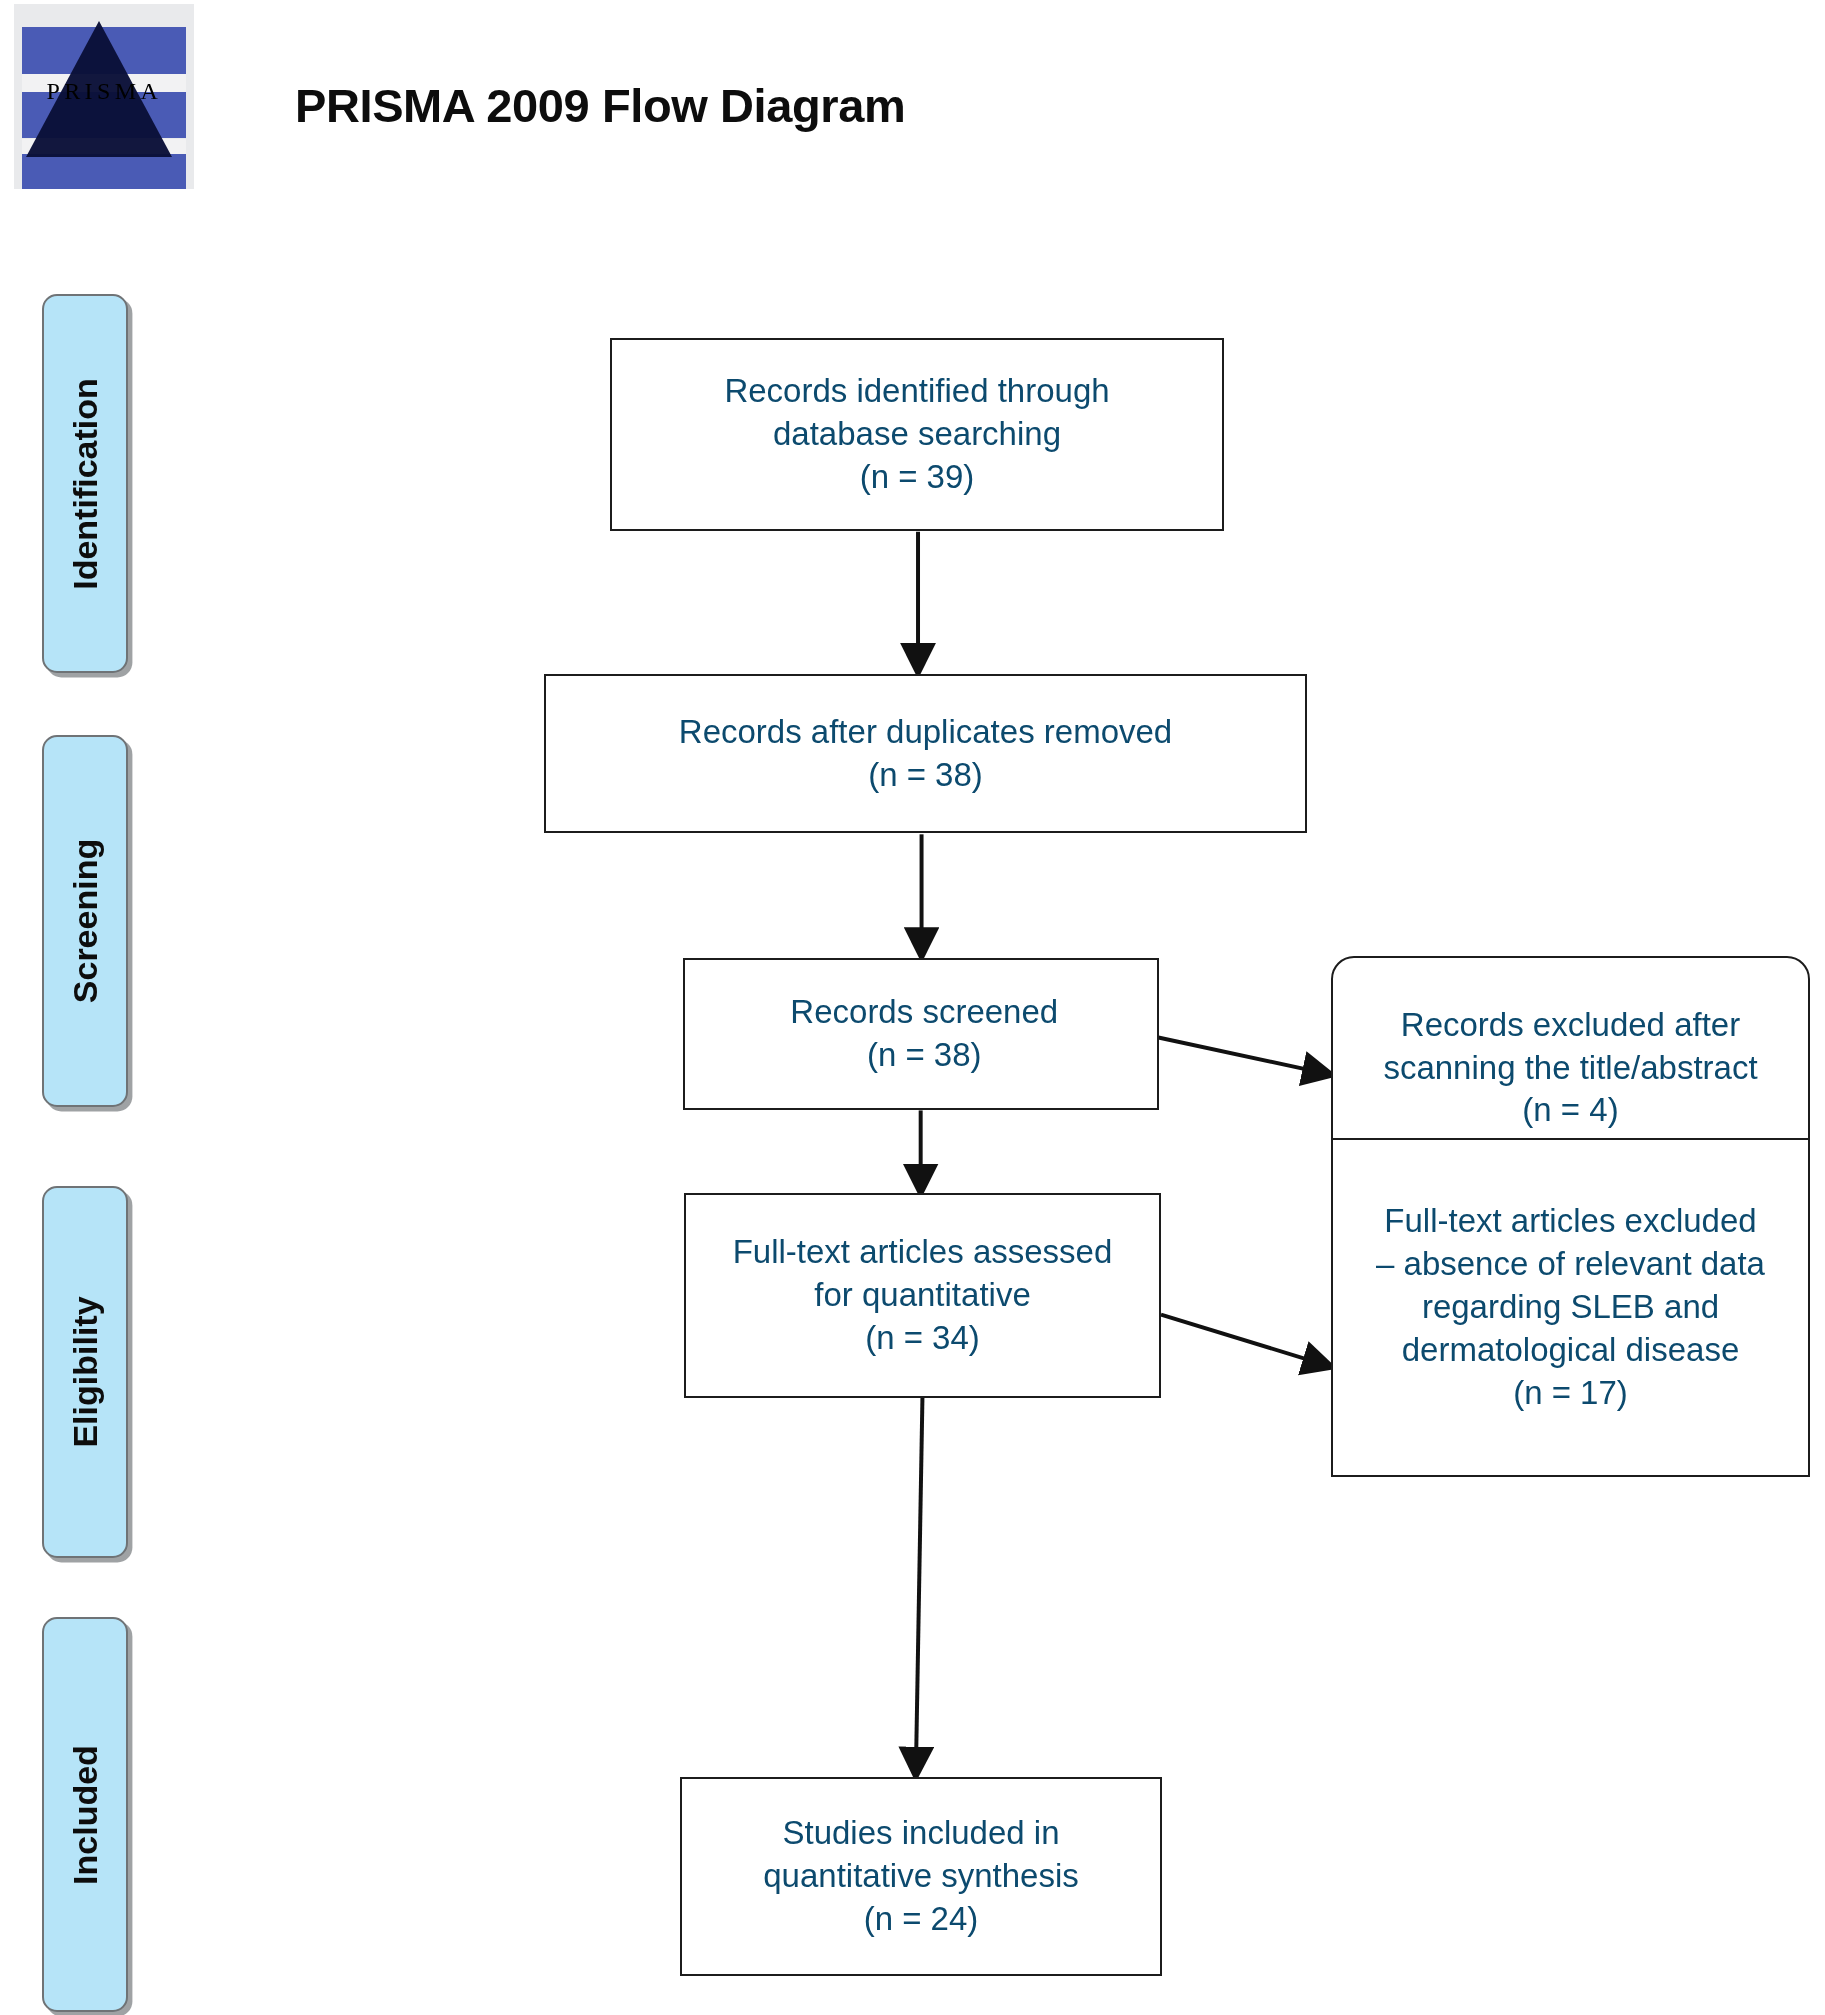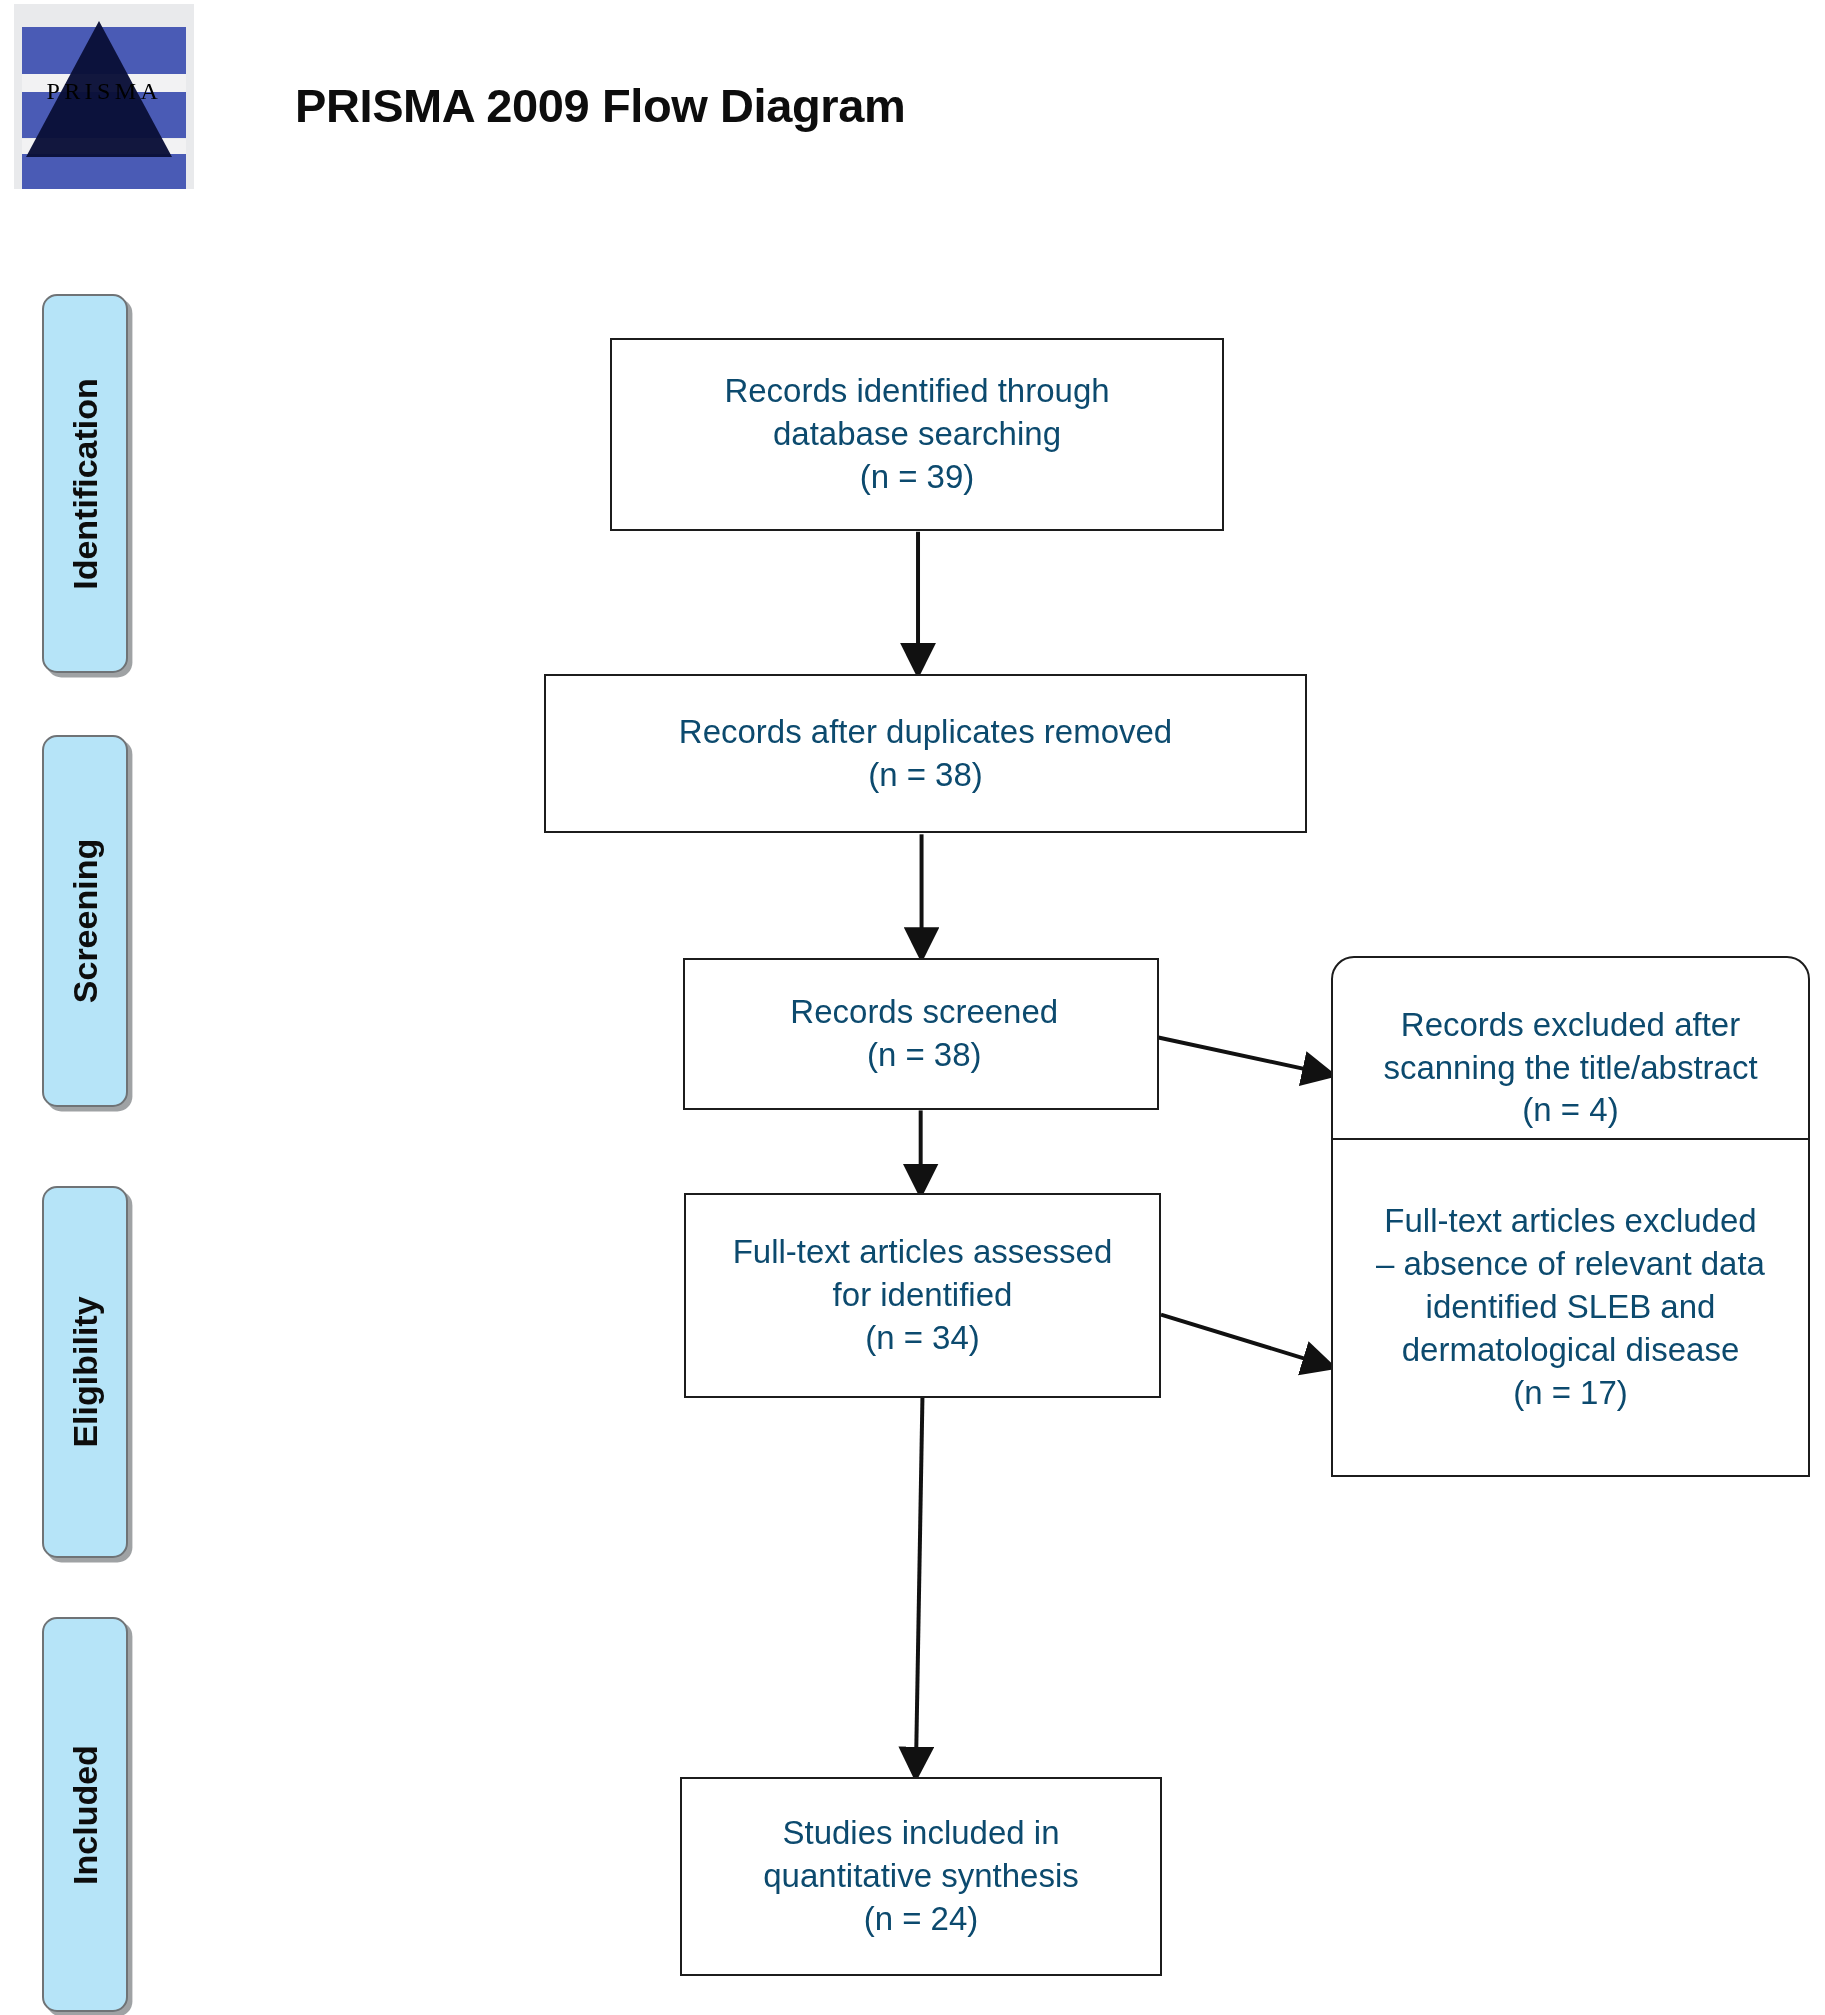--- a/index.html
+++ b/index.html
@@ -203,28 +203,28 @@
   </div>
 
   <div class="flowbox" style="left:1331px; top:956px; width:479px; height:224px;border-radius:23px;">
     <div class="line">Records excluded after</div>
     <div class="line">scanning the title/abstract</div>
     <div class="line">(n = 4)</div>
   </div>
 
   <div class="flowbox" style="left:684px; top:1193px; width:477px; height:205px;">
     <div class="line">Full-text articles assessed</div>
-    <div class="line">for identified</div>
+    <div class="line">for quantitative</div>
     <div class="line">(n = 34)</div>
   </div>
 
   <div class="flowbox" style="left:1331px; top:1138px; width:479px; height:339px;">
     <div class="line">Full-text articles excluded</div>
     <div class="line">– absence of relevant data</div>
-    <div class="line">identified SLEB and</div>
+    <div class="line">regarding SLEB and</div>
     <div class="line">dermatological disease</div>
     <div class="line">(n = 17)</div>
   </div>
 
   <div class="flowbox" style="left:680px; top:1777px; width:482px; height:199px;">
     <div class="line">Studies included in</div>
     <div class="line">quantitative synthesis</div>
     <div class="line">(n = 24)</div>
   </div>
 

